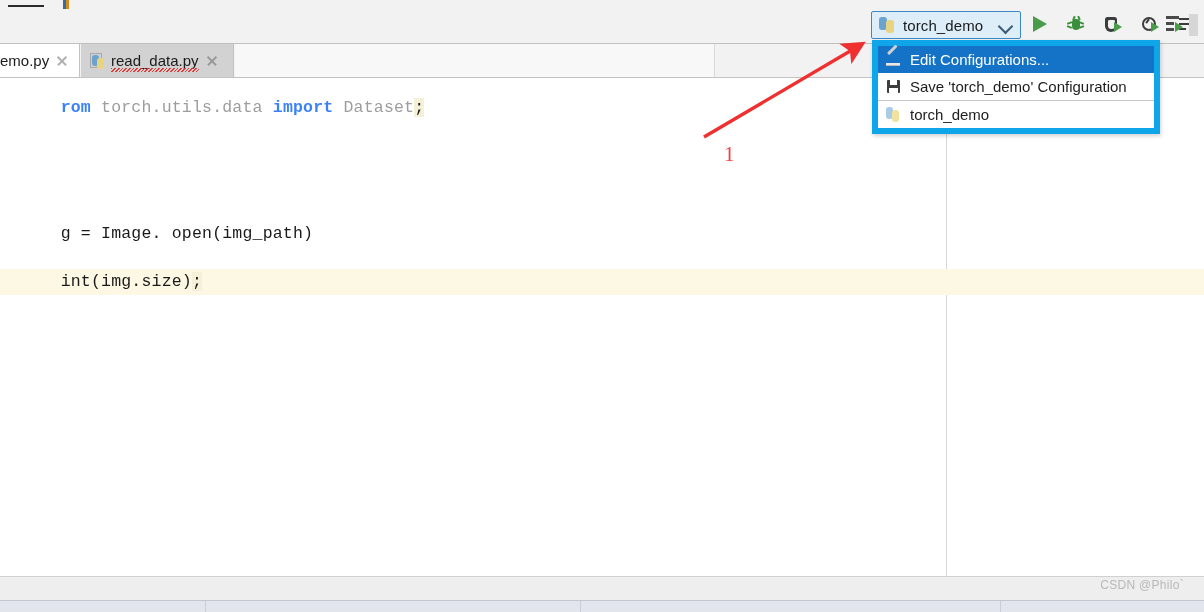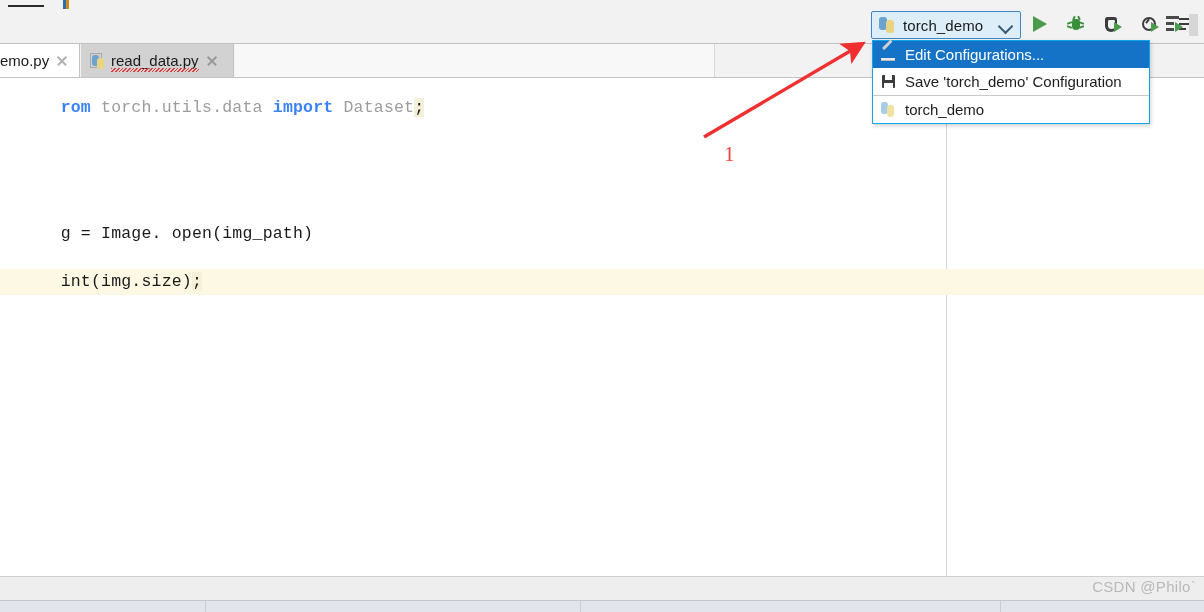--- a/index.html
+++ b/index.html
@@ -90,21 +90,21 @@
   .barsgrn i{display:block;background:#4a4a4a;margin-bottom:2.4px;height:3.4px;}
   .barsgrn i:nth-child(1){width:13px;}
   .barsgrn i:nth-child(2){width:8px;}
   .barsgrn i:nth-child(3){width:8px;}
 
   .edge-slab{position:absolute;left:1189px;top:14px;width:9px;height:22px;background:#d6d6d6;}
 
   
   .menu{
     position:absolute;left:872px;top:40px;width:276px;
-    background:#ffffff;border:1px solid #0ea5e9;
+    background:#ffffff;border:6px solid #0ea5e9;
     box-shadow:1px 2px 4px rgba(0,0,0,.18);
     z-index:50;
   }
   .menu-item{
     height:27px;display:flex;align-items:center;box-sizing:border-box;
     padding-left:6px;font-size:15px;color:#1d1d1d;cursor:pointer;
     font-family:"Liberation Sans", sans-serif;white-space:nowrap;
   }
   .menu-item.sel{background:#1573c7;color:#ffffff;}
   .menu-sep{height:1px;background:#c9c9c9;margin:0;}
@@ -197,21 +197,21 @@
     content:"";position:absolute;left:0;bottom:-2px;width:100%;height:4px;
     background-image:repeating-linear-gradient(135deg,#7fbf9a 0 1.2px,transparent 1.2px 2.8px);
   }
 
   
   .bottom-band{
     position:absolute;left:0;top:576px;width:1204px;height:24px;
     background:#eeeeee;border-top:1px solid #d0d0d0;
   }
   .watermark{
-    position:absolute;right:8px;top:578px;font-size:15px;color:#b9b9b9;
+    position:absolute;right:20px;top:578px;font-size:12px;color:#b9b9b9;
     font-family:"Liberation Sans", sans-serif;letter-spacing:.3px;
   }
   .taskbar{
     position:absolute;left:0;top:600px;width:1204px;height:12px;
     background:#e2e5ec;border-top:1px solid #c2c6cf;
   }
   .tb-cell{position:absolute;top:0;height:12px;border-right:1px solid #c9cdd6;}
 
   
   .anno{position:absolute;left:0;top:0;width:1204px;height:612px;pointer-events:none;z-index:80;}

